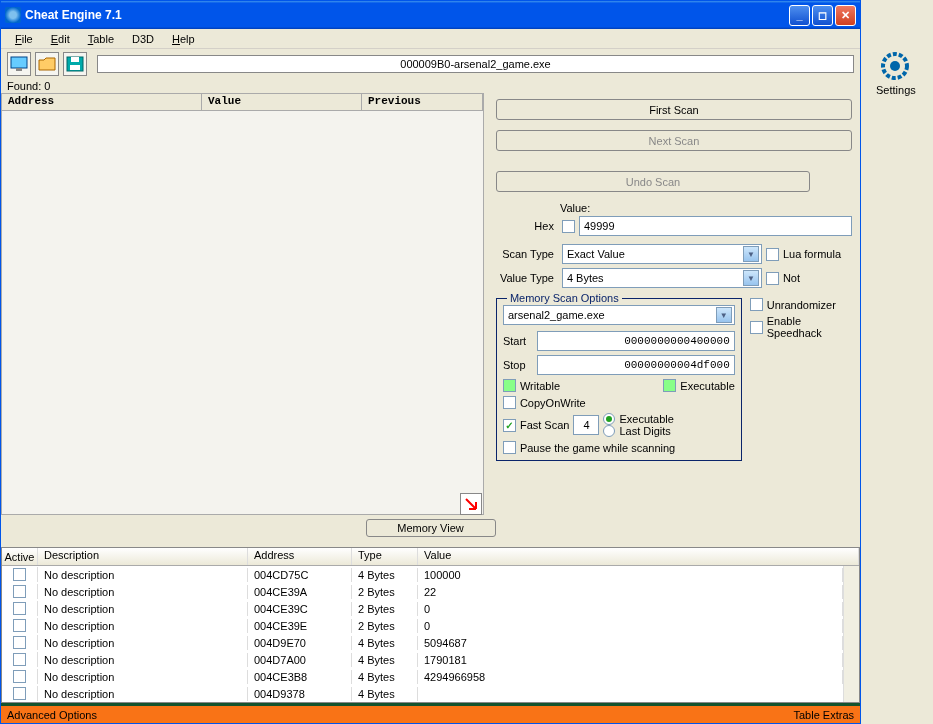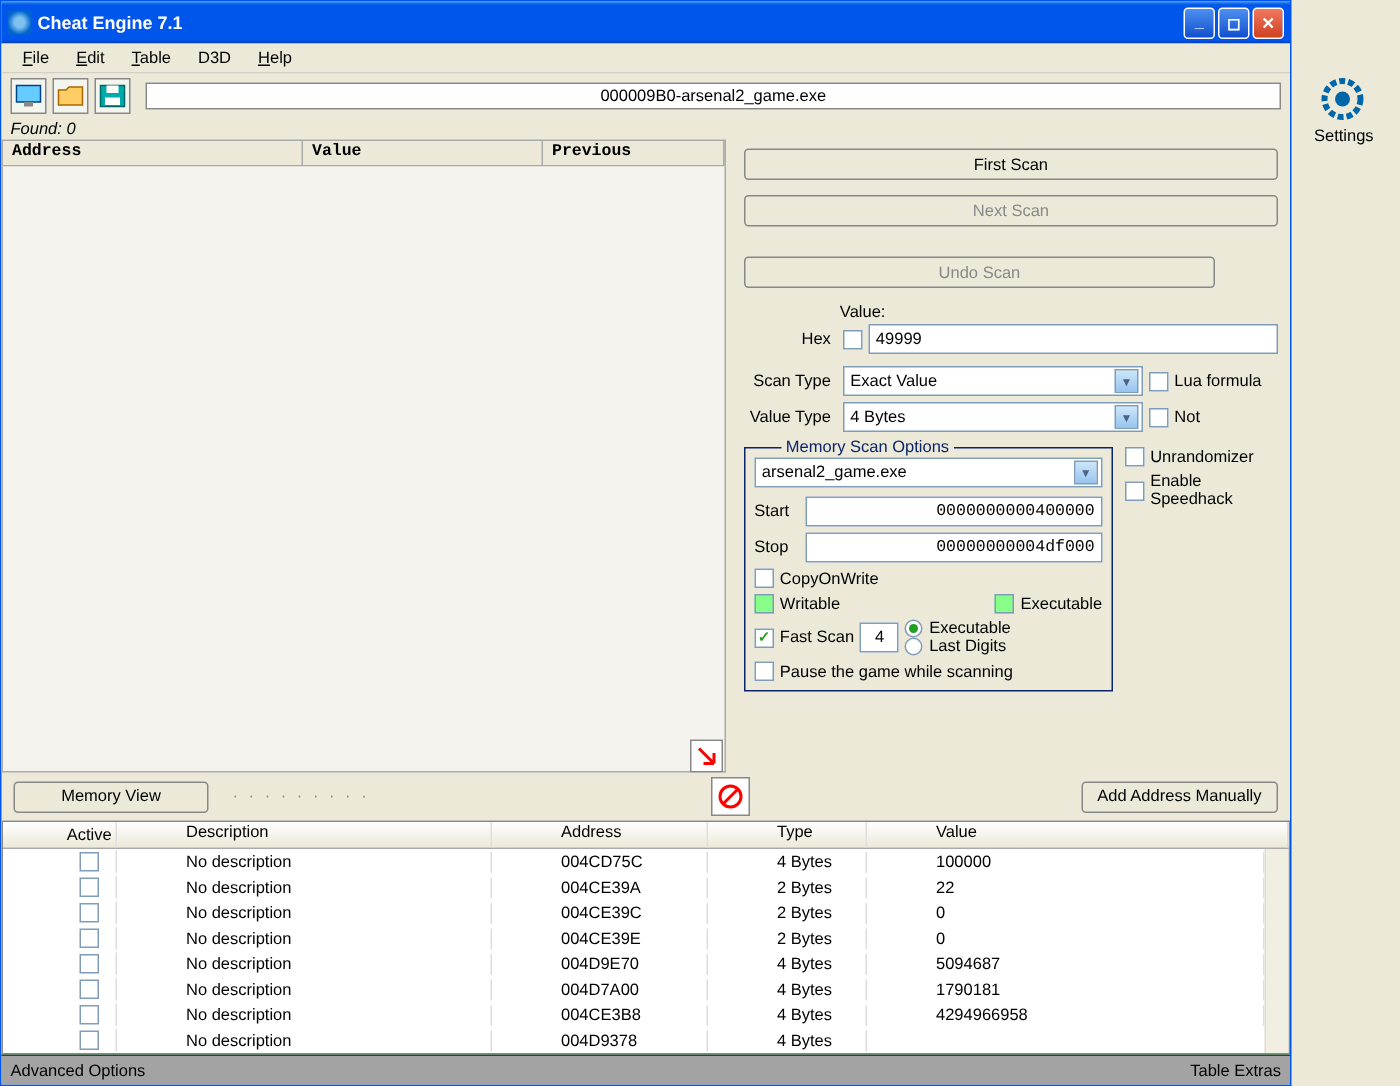--- a/index.html
+++ b/index.html
@@ -13,58 +13,58 @@
 .tb-min, .tb-max { background: linear-gradient(to bottom, #4e8fef, #1050d0); }
 .tb-close { background: linear-gradient(to bottom, #f07860, #d04020); }
 .menubar { background: #ece9d8; height: 20px; display: flex; align-items: center; padding: 0 6px; gap: 2px; border-bottom: 1px solid #d4d0c8; }
 .menu-item { padding: 2px 8px; cursor: default; }
 .menu-item u { text-decoration: underline; }
 .toolbar { height: 30px; background: #ece9d8; display: flex; align-items: center; padding: 2px 6px; gap: 4px; position: relative; }
 .toolbar-btn { width: 24px; height: 24px; border: 1px solid #888; background: #f5f5f0; display: flex; align-items: center; justify-content: center; }
 .process-bar { flex: 1; height: 18px; border: 1px solid #888; background: white; margin-left: 6px; text-align: center; line-height: 16px; }
 .gear-logo { position: absolute; right: 19px; top: 50px; width: 38px; text-align: center; font-size: 10px; }
 .gear-svg { width: 32px; height: 32px; }
-.found-label { padding: 1px 6px; background: #ece9d8; font-style: italic; }
+.found-label { padding: 1px 6px; background: #ece9d8; }
 .main-area { display: flex; flex: 1; min-height: 0; }
 .left-pane { width: 545px; display: flex; flex-direction: column; }
 .results-header { background: #ece9d8; border: 1px solid #aaa; height: 18px; display: flex; }
 .results-header > div { border-right: 1px solid #aaa; padding: 1px 6px; font-family: 'Courier New', monospace; font-weight: bold; }
 .results-body { flex: 1; background: #f4f3ee; border: 1px solid #aaa; border-top: none; }
 .right-pane { flex: 1; padding: 6px 8px 6px 12px; position: relative; }
 .btn { border: 1px solid #888; background: #ece9d8; padding: 2px 10px; height: 21px; border-radius: 3px; cursor: default; }
 .btn:disabled, .btn.disabled { color: #888; }
 .scan-buttons { display: flex; gap: 10px; margin-bottom: 10px; flex-direction: column; }
 .scan-buttons .spacer { flex: 1; }
 .field-row { display: flex; align-items: center; margin-bottom: 4px; gap: 4px; }
 .field-label { width: 58px; text-align: right; margin-right: 4px; }
 .input { border: 1px solid #7f9db9; background: white; height: 20px; padding: 1px 4px; }
 .select { border: 1px solid #7f9db9; background: white; height: 20px; display: flex; align-items: center; padding: 0 2px 0 4px; }
 .select-arrow { width: 16px; height: 16px; background: linear-gradient(to bottom,#cde6fb,#98c4ee); border: 1px solid #7f9db9; margin-left: auto; display: flex; align-items: center; justify-content: center; font-size: 8px; color: #4d6185; }
 .checkbox { width: 13px; height: 13px; border: 1px solid #7f9db9; background: white; display: inline-flex; align-items: center; justify-content: center; font-size: 10px; color: #21a121; flex-shrink: 0; }
 .checkbox.checked::after { content: "✓"; font-weight: bold; }
 .checkbox.tristate { background: #8f8; }
 .fieldset { border: 1px solid #0a246a; padding: 6px 6px 2px 6px; margin-top: 6px; position: relative; }
-.fieldset-legend { position: absolute; top: -7px; left: 24px; background: #ece9d8; padding: 0 3px; color: #0a246a; }
+.fieldset-legend { position: absolute; top: -7px; left: 10px; background: #ece9d8; padding: 0 3px; color: #0a246a; }
 .radio { width: 12px; height: 12px; border: 1px solid #7f9db9; border-radius: 50%; background: white; display: inline-flex; align-items: center; justify-content: center; flex-shrink: 0; }
 .radio.checked::after { content: ""; width: 6px; height: 6px; background: #21a121; border-radius: 50%; }
 .arrow-btn { width: 22px; height: 22px; border: 1px solid #888; background: white; position: absolute; bottom: 0; left: -24px; display: flex; align-items: center; justify-content: center; }
-.mid-bar { height: 32px; display: flex; align-items: center; padding: 4px 8px; gap: 8px; }
+.mid-bar { height: 32px; display: flex; align-items: center; padding: 4px 8px; gap: 8px; flex-direction: column; }
 .delete-btn { width: 26px; height: 26px; border: 1px solid #888; background: white; display: flex; align-items: center; justify-content: center; font-size: 16px; color: red; }
 .dots { flex: 0 0 auto; color: #888; letter-spacing: 2px; padding: 0 8px; }
 .addrlist { border: 1px solid #888; background: white; }
 .addrlist-header { background: linear-gradient(to bottom,#fff,#ece9d8); border-bottom: 1px solid #aaa; display: flex; height: 18px; }
-.addrlist-header > div, .addrlist-row > div { padding: 1px 6px; border-right: 1px solid #ddd; overflow: hidden; white-space: nowrap; margin-left: 40px; }
+.addrlist-header > div, .addrlist-row > div { padding: 1px 6px; border-right: 1px solid #ddd; overflow: hidden; white-space: nowrap; }
 .addrlist-body { height: 136px; overflow: auto; }
 .addrlist-row { display: flex; height: 17px; align-items: center; }
 .col-active { width: 36px; display: flex; align-items: center; justify-content: center; }
 .col-desc { width: 210px; }
 .col-addr { width: 104px; }
 .col-type { width: 66px; }
 .col-value { flex: 1; }
-.statusbar { height: 20px; border-top: 1px solid #14532d; display: flex; align-items: center; padding: 0 6px; background: #a3a3a3; }
+.statusbar { height: 20px; border-top: 3px solid #14532d; display: flex; align-items: center; padding: 0 6px; background: #f97316; }
 .statusbar .right { margin-left: auto; }
 .scrollbar-v { width: 16px; background: #f1efe2; border-left: 1px solid #ddd; }
 </style>
 </head>
 <body>
 
 <div class="window">
   <div class="titlebar">
     <div class="titlebar-icon"></div>
     <div class="titlebar-text">Cheat Engine 7.1</div>
@@ -168,30 +168,30 @@
           </div>
           <div class="field-row">
               <span style="width:30px">Start</span>
               <input class="input" style="flex: 1 1 0%; text-align: right; font-family: &quot;Courier New&quot;, monospace;" value="0000000000400000">
             </div>
           <div class="field-row">
               <span style="width:30px">Stop</span>
               <input class="input" style="flex: 1 1 0%; text-align: right; font-family: &quot;Courier New&quot;, monospace;" value="00000000004df000">
             </div>
           <div class="field-row">
-              <span class="checkbox"></span>
-              <span>CopyOnWrite</span>
-            </div>
-          <div class="field-row">
             <span class="checkbox tristate"></span>
               <span>Writable</span>
             <span style="flex:1"></span>
             <span class="checkbox tristate"></span>
               <span>Executable</span>
           </div>
+          <div class="field-row">
+              <span class="checkbox"></span>
+              <span>CopyOnWrite</span>
+            </div>
           <div class="field-row">
             <span class="checkbox checked"></span>
             <span>Fast Scan</span>
             <input class="input" style="width: 26px; text-align: center;" value="4">
             <div>
               <div class="field-row" style="margin:0">
                   <span class="radio checked"></span>
                   <span>Executable</span>
                 </div>
               <div class="field-row" style="margin:0">

